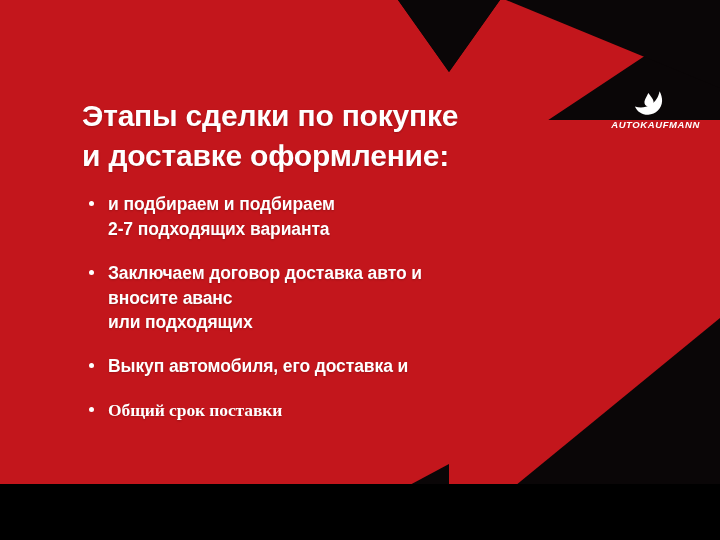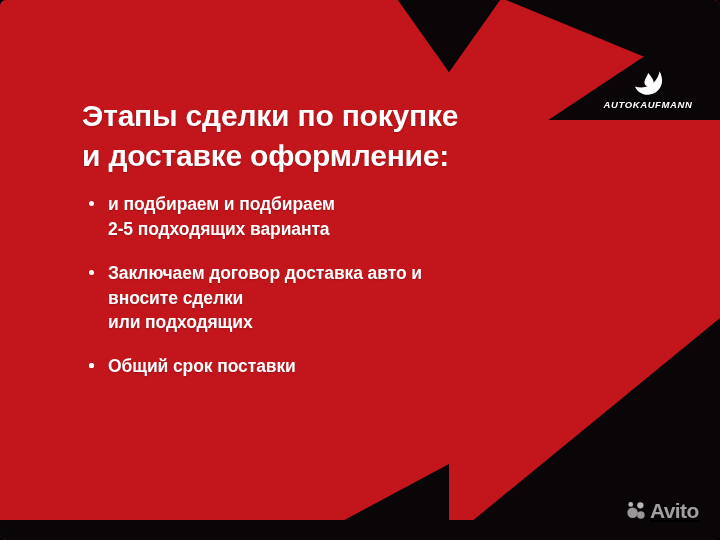--- a/index.html
+++ b/index.html
@@ -8,24 +8,23 @@
     padding: 0;
     background: #000;
   }
   body {
     font-family: "Liberation Sans", sans-serif;
   }
 
   #poster {
     position: relative;
     width: 720px;
-    height: 540px;
+    height: 484px;
     overflow: hidden;
     background: #0c4a6e;
-    border-radius: 6px;
   }
 
   #bg-svg {
     position: absolute;
     inset: 0;
     width: 720px;
     height: 540px;
     display: block;
   }
 
@@ -52,23 +51,23 @@
   }
   .headline .hl-line {
     display: block;
     white-space: nowrap;
   }
 
   
   .logo {
     position: absolute;
     left: 596px;
-    top: 68px;
+    top: 88px;
     width: 104px;
-    text-align: center;
+    text-align: right;
     color: #ffffff;
   }
   .logo-mark {
     display: block;
     margin: 0 auto;
     width: 34px;
     height: 30px;
   }
   .logo-word {
     display: block;
@@ -95,21 +94,21 @@
     position: relative;
     padding-left: 22px;
     margin-bottom: 19px;
     color: #ffffff;
     font-size: 17.5px;
     font-weight: 700;
     line-height: 1.42;
     letter-spacing: -0.1px;
     text-shadow: 0 1px 2px rgba(0,0,0,0.20);
   }
-  .bullet:last-child { margin-bottom: 10px; }
+  .bullet:last-child { margin-bottom: 10px; font-family: Liberation Serif, serif; }
   .bullet-dot {
     position: absolute;
     left: 3px;
     top: 9px;
     width: 5px;
     height: 5px;
     border-radius: 50%;
     background: #ffffff;
   }
   .bullet-line {
@@ -173,32 +172,33 @@
                  -1.6 1.5-4.2 1.6-6.0 0.2-1.8-1.4-2.3-3.8-1.2-6.1 0.8-1.8 2.0-4.0 3.3-6.7z" fill="#ffffff"></path>
       </svg>
       <span class="logo-word">AUTOKAUFMANN</span>
     </div>
 
     <ul class="bullets">
 
       <li class="bullet">
         <span class="bullet-dot"></span>
         <span class="bullet-line">и подбираем и подбираем</span>
-        <span class="bullet-line">2-5 подходящих варианта</span>
+        <span class="bullet-line">2-7 подходящих варианта</span>
       </li>
 
       <li class="bullet">
         <span class="bullet-dot"></span>
         <span class="bullet-line">Заключаем договор доставка авто и</span>
-        <span class="bullet-line">вносите сделки</span>
+        <span class="bullet-line">вносите аванс</span>
         <span class="bullet-line">или подходящих</span>
       </li>
 
       <li class="bullet">
         <span class="bullet-dot"></span>
+        <span class="bullet-line">Выкуп автомобиля, его доставка и</span>
       </li>
 
       <li class="bullet">
         <span class="bullet-dot"></span>
         <span class="bullet-line">Общий срок поставки</span>
       </li>
 
     </ul>
 
     <div class="avito">

